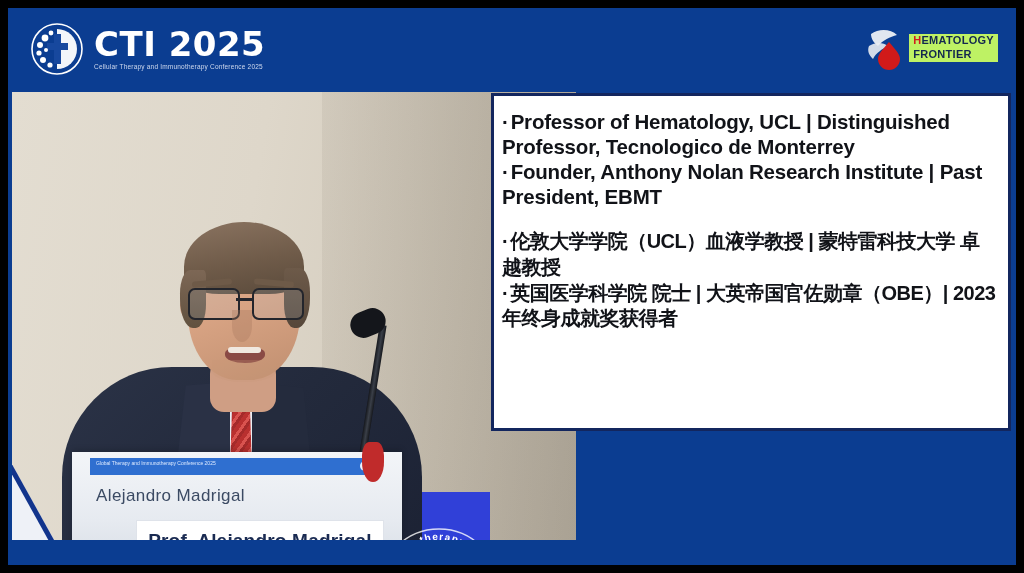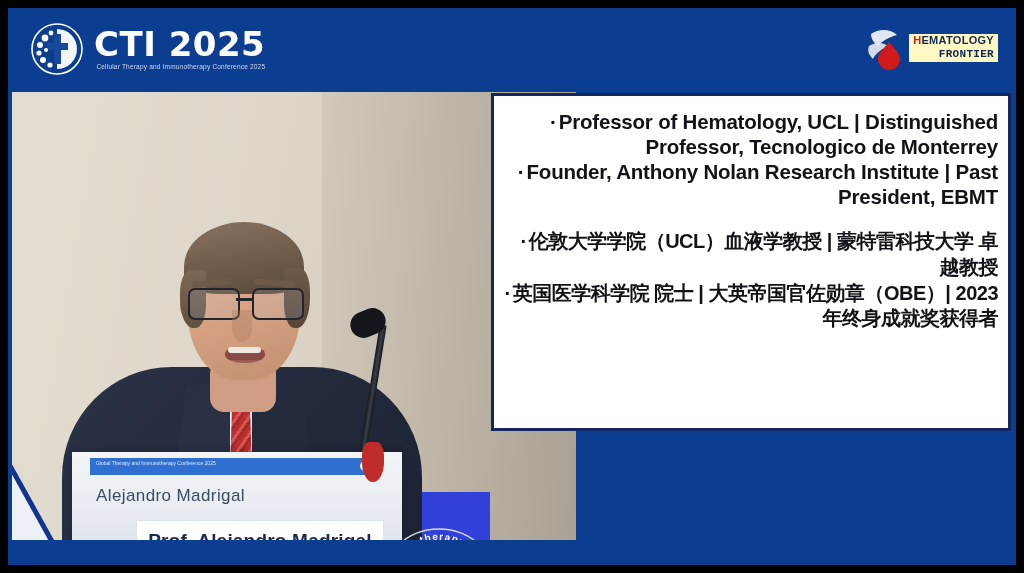--- a/index.html
+++ b/index.html
@@ -1,41 +1,41 @@
 <!DOCTYPE html>
 <html><head>
 <meta charset="utf-8">
 <style>
   html,body{margin:0;padding:0;background:#000;}
   body{width:1024px;height:573px;overflow:hidden;font-family:"Liberation Sans","DejaVu Sans",sans-serif;}
 
-  .stage{position:relative;width:1024px;height:573px;background:#000;overflow:hidden;text-align:right;}
+  .stage{position:relative;width:1024px;height:573px;background:#000;overflow:hidden;}
 
   
   .frame{position:absolute;left:8px;top:8px;width:1008px;height:557px;background:#0b3d91;overflow:hidden;}
 
   
   .header{position:absolute;left:0;top:0;width:1008px;height:84px;background:#0b3d91;}
 
   .cti-logo{position:absolute;left:22px;top:14px;display:flex;align-items:center;gap:10px;}
   .cti-mark{width:54px;height:54px;position:relative;}
   .cti-text{display:flex;flex-direction:column;line-height:1;}
   .cti-title{font-size:34px;font-weight:bold;color:#ffffff;letter-spacing:.5px;font-family:"DejaVu Sans",sans-serif;}
   .cti-sub{font-size:6.5px;color:#cfd9ee;margin-top:3px;letter-spacing:.2px;}
 
   .right-logos{position:absolute;right:18px;top:18px;display:flex;align-items:center;gap:10px;}
   .mediamedic{position:relative;font-family:"Liberation Serif","DejaVu Serif",serif;font-weight:bold;font-size:31px;line-height:1;color:#ffffff;letter-spacing:-.5px;text-shadow:1px 1px 0 #0a2f70;}
   .mm-media{color:#ffffff;}
   .mm-cross{position:absolute;color:#e03030;font-size:16px;font-weight:bold;right:3px;top:-3px;}
   .hf{display:flex;align-items:center;gap:4px;}
   .hf-drop{width:40px;height:44px;position:relative;}
   .hf-words{display:flex;flex-direction:column;line-height:1.05;}
-  .hf-w1,.hf-w2{background:#fef9c3;color:#13284f;font-size:11px;font-weight:bold;padding:1px 4px;letter-spacing:.3px;}
+  .hf-w1,.hf-w2{background:#bef264;color:#13284f;font-size:11px;font-weight:bold;padding:1px 4px;letter-spacing:.3px;}
   .hf-w1 span.red{color:#d21e1e;}
-  .hf-w2{margin-top:0;font-family:Liberation Mono, monospace;}
+  .hf-w2{margin-top:0;}
 
   
   .photo{position:absolute;left:4px;top:84px;width:564px;height:473px;overflow:hidden;background:#cdc7bb;}
   .wall{position:absolute;inset:0;background:
       linear-gradient(100deg,#e3ddd1 0%,#ded7ca 40%,#d2cabb 75%,#c8c0b1 100%);}
   .wall-shadow{position:absolute;left:55%;top:0;width:45%;height:100%;
       background:linear-gradient(90deg,rgba(120,110,95,.10),rgba(90,82,70,.28));}
 
   
   .person{position:absolute;left:80px;top:100px;width:300px;height:380px;}

